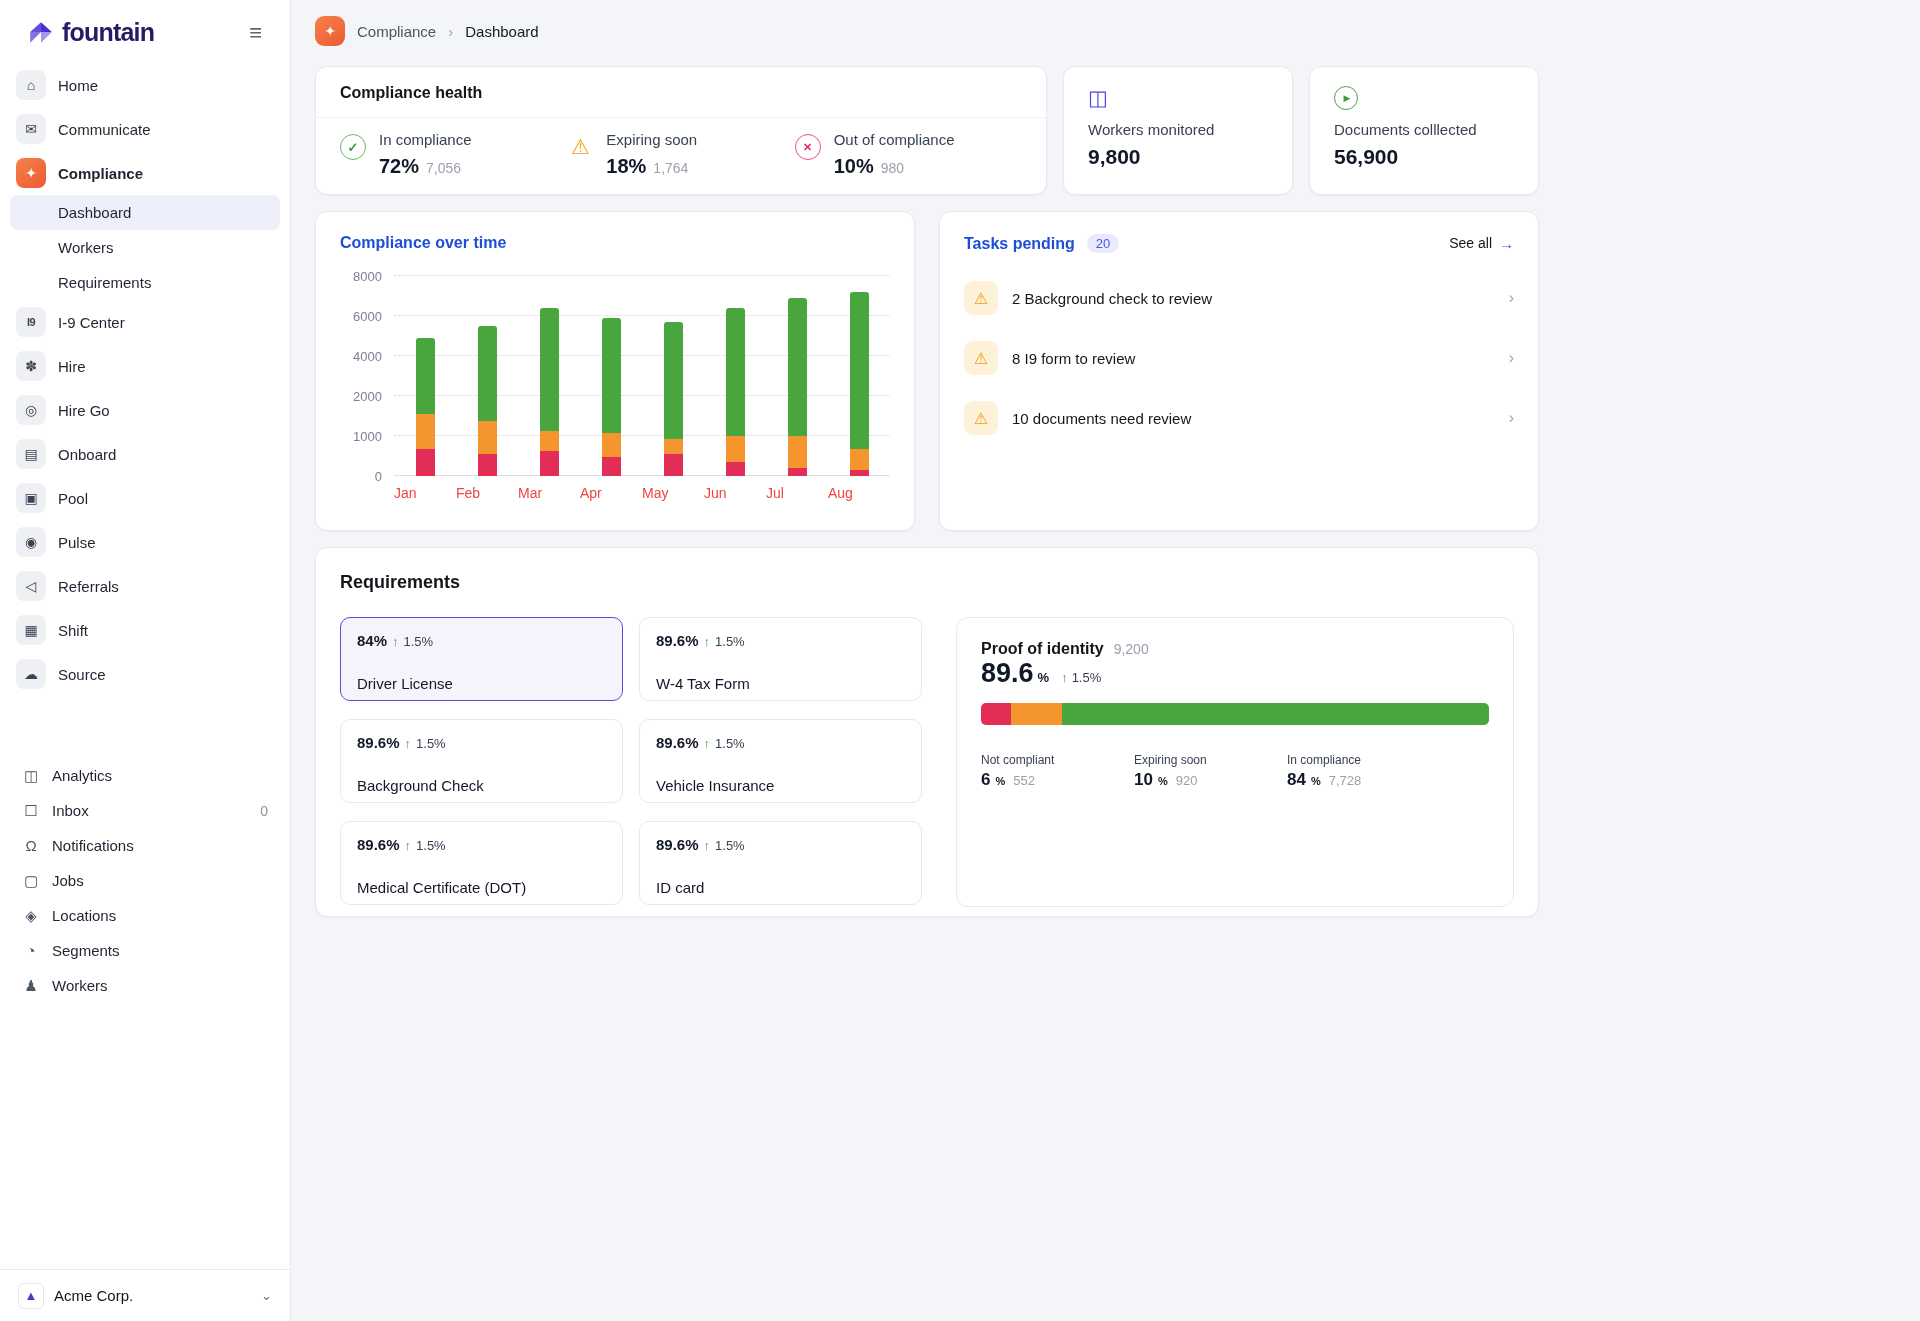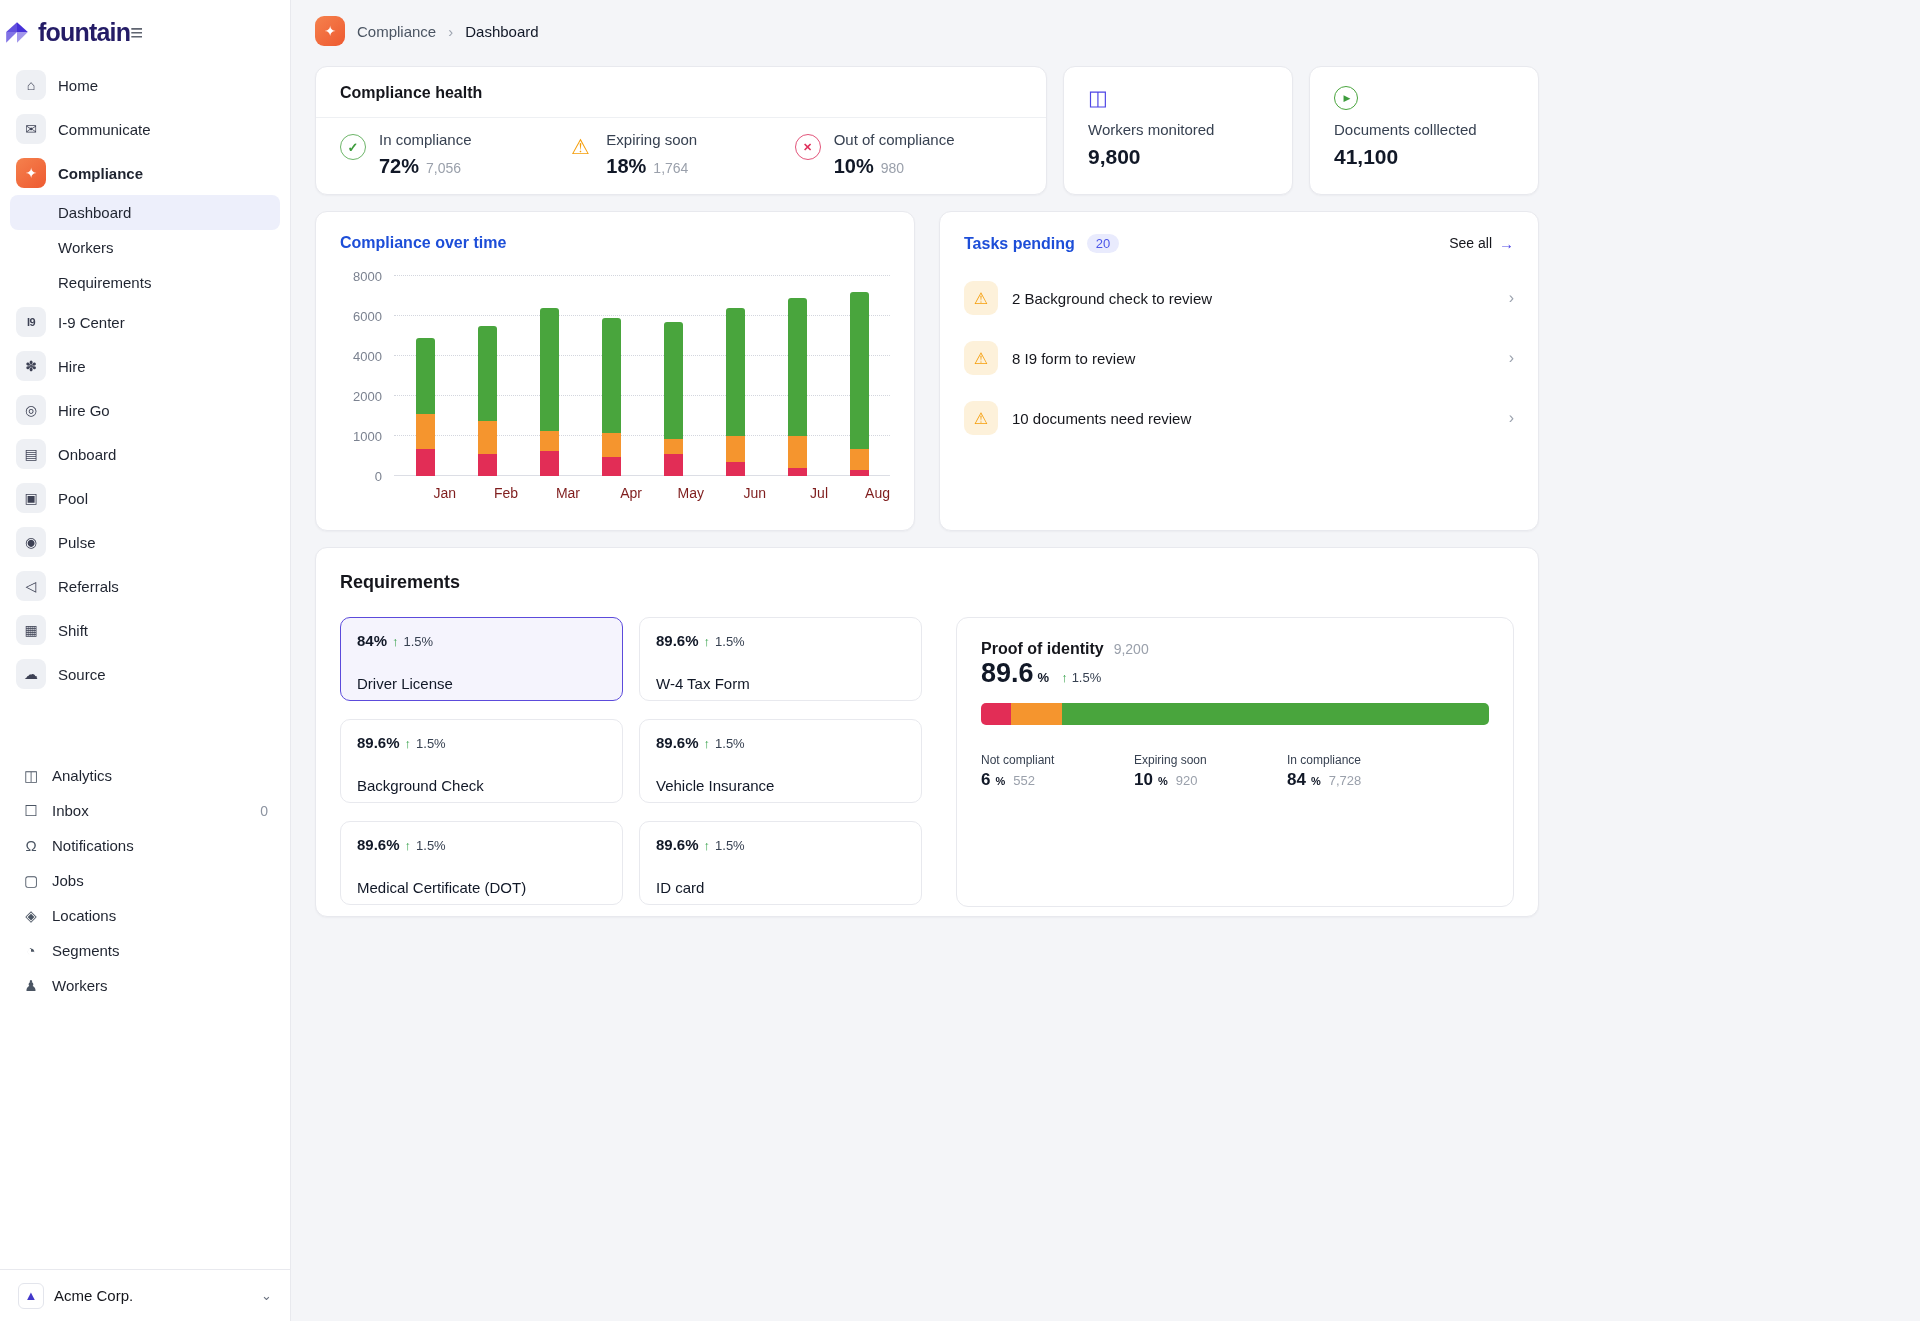--- a/index.html
+++ b/index.html
@@ -1,21 +1,21 @@
 <!DOCTYPE html>
 <html><head>
 <meta charset="utf-8">
 <style>
   *{margin:0;padding:0;box-sizing:border-box}
   html,body{width:1920px;height:1321px}
   body{display:flex;font-family:"Liberation Sans",sans-serif;background:#f4f5f8;color:#15161c;overflow:hidden}
 
   
   .sidebar{width:291px;background:#fff;border-right:1px solid #e8e9ee;display:flex;flex-direction:column;flex-shrink:0}
-  .logo-row{display:flex;align-items:center;justify-content:flex-start;padding:18px 4px 14px}
+  .logo-row{display:flex;align-items:center;justify-content:space-between;padding:18px 28px 14px}
   .logo{display:flex;align-items:center;gap:8px}
   .logo-text{font-size:25px;font-weight:bold;color:#241c66;letter-spacing:-0.8px}
   .hamburger{color:#5f6470;font-size:22px;cursor:pointer;line-height:1}
   .nav{flex:1;padding-top:2px}
   .nav-item{display:flex;align-items:center;gap:12px;height:44px;padding:0 16px;font-size:15px;color:#1f2430;cursor:pointer}
   .nav-item .nav-label{white-space:nowrap}
   .nav-item.active .nav-label{font-weight:bold}
   .icon-box{width:30px;height:30px;border-radius:8px;background:#eef0f4;display:flex;align-items:center;justify-content:center;font-size:14px;color:#3d4154;flex-shrink:0}
   .icon-box.orange{background:linear-gradient(140deg,#f5814d 0%,#ee5a31 100%);color:#fff}
   .icon-box.text-glyph span{font-size:11px;font-weight:bold;letter-spacing:-0.5px}
@@ -67,21 +67,21 @@
   .chart-wrap{display:flex;margin-top:24px}
   .y-axis{position:relative;width:42px;height:200px;flex-shrink:0}
   .ytick{position:absolute;right:0;font-size:13px;color:#7b8290}
   .plot{position:relative;flex:1;height:200px;margin-left:12px}
   .gridline{position:absolute;left:0;right:0;border-top:1px dotted #d3d6de}
   .gridline.baseline{border-top:1px solid #dcdee5}
   .bars{position:absolute;left:0;right:0;top:0;bottom:0;display:flex}
   .bar-slot{flex:1;display:flex;justify-content:center;align-items:flex-end;height:100%}
   .bar{display:flex;flex-direction:column-reverse;width:19px;border-radius:3px 3px 0 0;overflow:hidden;cursor:pointer}
   .x-axis{display:flex;margin-left:54px;margin-top:9px}
-  .xtick{flex:1;text-align:right;font-size:14px;color:#7f1d1d}
+  .xtick{flex:1;text-align:left;font-size:14px;color:#ef4444}
 
   .tasks-card{width:600px;height:320px;padding:22px 24px}
   .tasks-header{display:flex;align-items:center;margin-bottom:28px}
   .tasks-badge{margin-left:12px;background:#e9ebfd;color:#4c56e8;font-size:13px;padding:2px 9px;border-radius:10px}
   .see-all{margin-left:auto;display:flex;align-items:flex-start;gap:7px;font-size:14px;color:#15161c;cursor:pointer}
   .see-all .arrow{color:#4f46e5;font-size:15px}
   .task-row{display:flex;align-items:center;gap:14px;margin-bottom:26px;cursor:pointer}
   .task-icon{width:34px;height:34px;border-radius:9px;background:#fdf1da;color:#f59e0b;display:flex;align-items:center;justify-content:center;font-size:16px;flex-shrink:0}
   .task-label{font-size:15px;color:#15161c}
   .task-chevron{margin-left:auto;color:#9ca3af;font-size:16px}
@@ -311,21 +311,21 @@
           </div>
         <div class="metric-label">Workers monitored</div>
         <div class="metric-value">9,800</div>
       </div>
 
       <div class="card metric-card">
         <div class="metric-icon">
             <span class="play-circle">▶</span>
           </div>
         <div class="metric-label">Documents colllected</div>
-        <div class="metric-value">41,100</div>
+        <div class="metric-value">56,900</div>
       </div>
     </div>
 
     <div class="row2">
       <div class="card chart-card">
         <div class="card-title">Compliance over time</div>
         <div class="chart-wrap">
           <div class="y-axis">
               <div class="ytick" style="bottom: -8px;">0</div>
               <div class="ytick" style="bottom: 32px;">1000</div>

